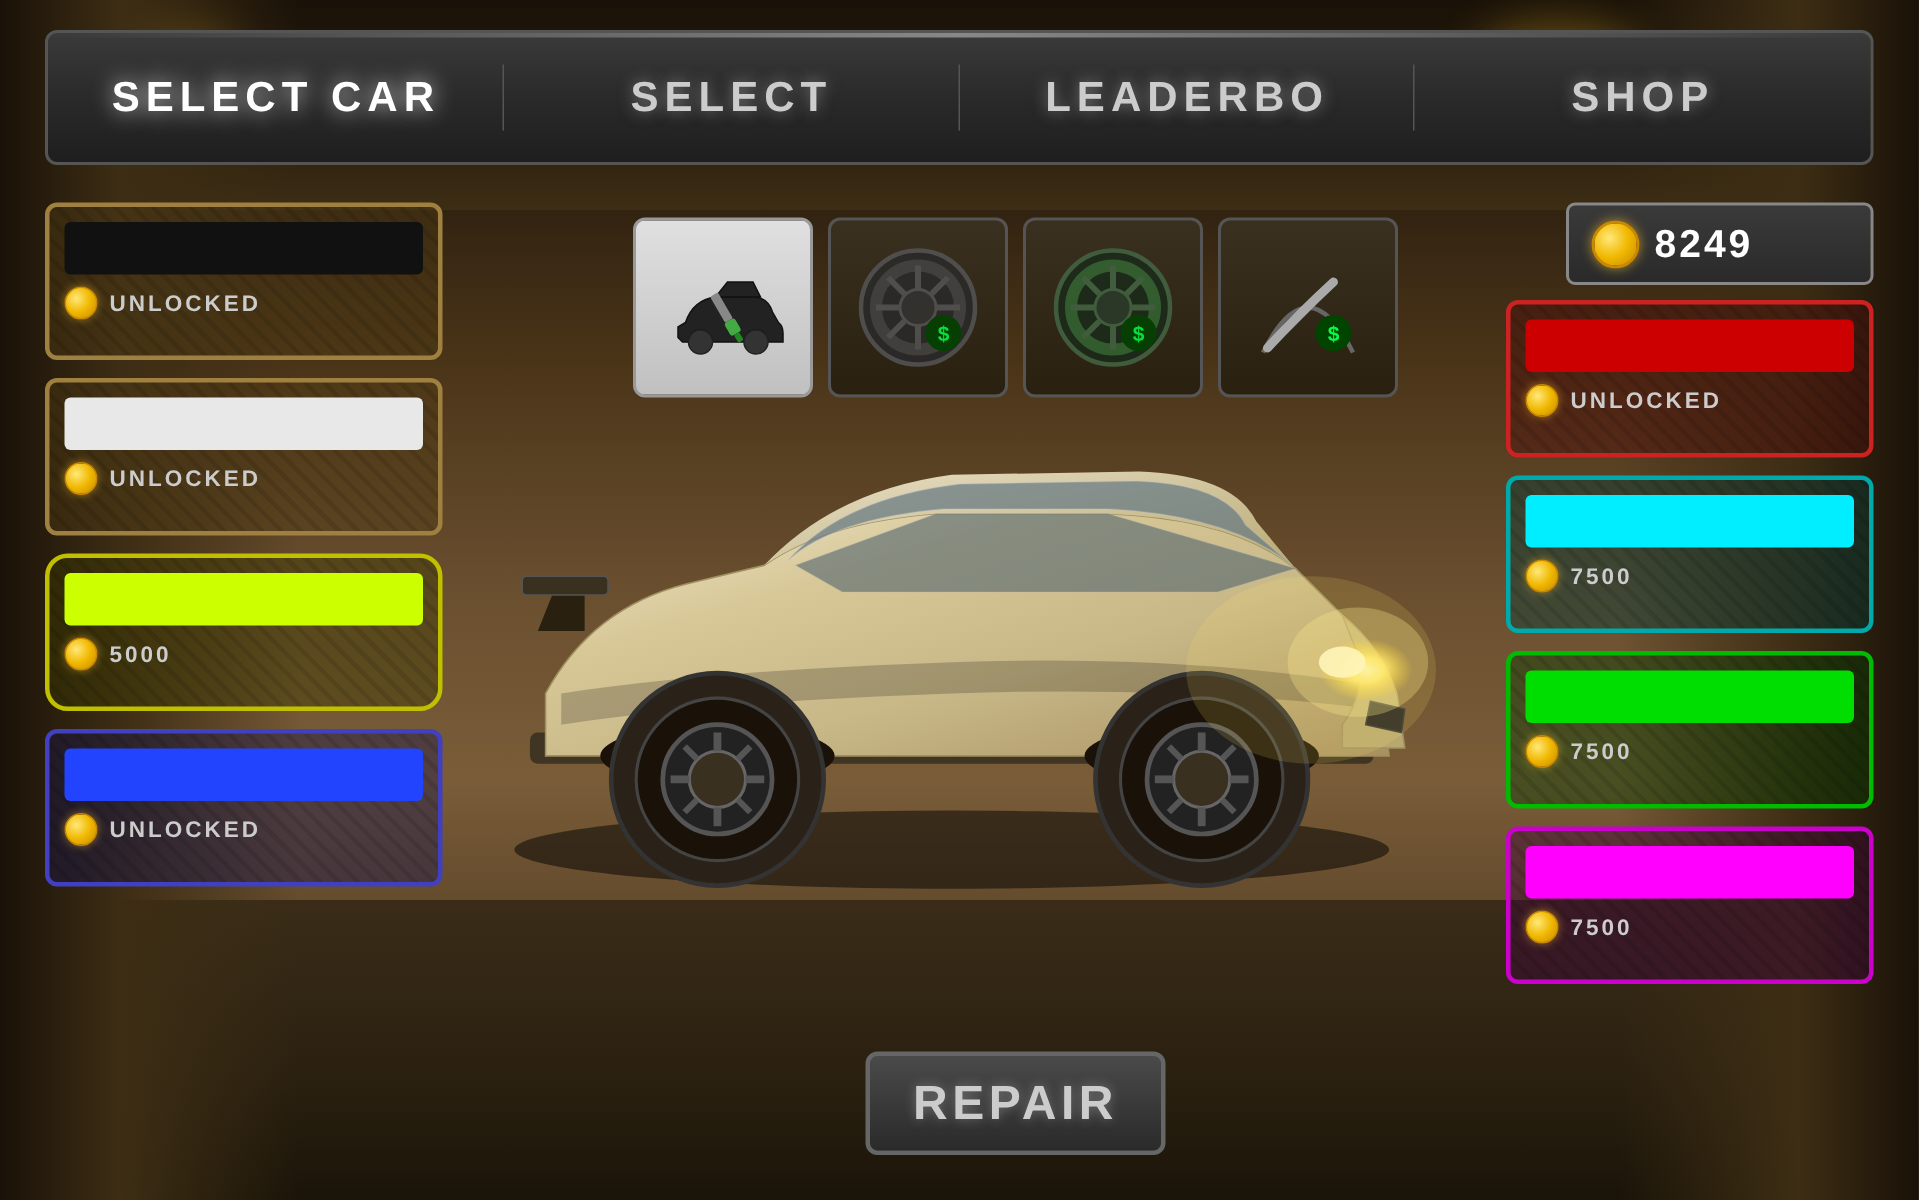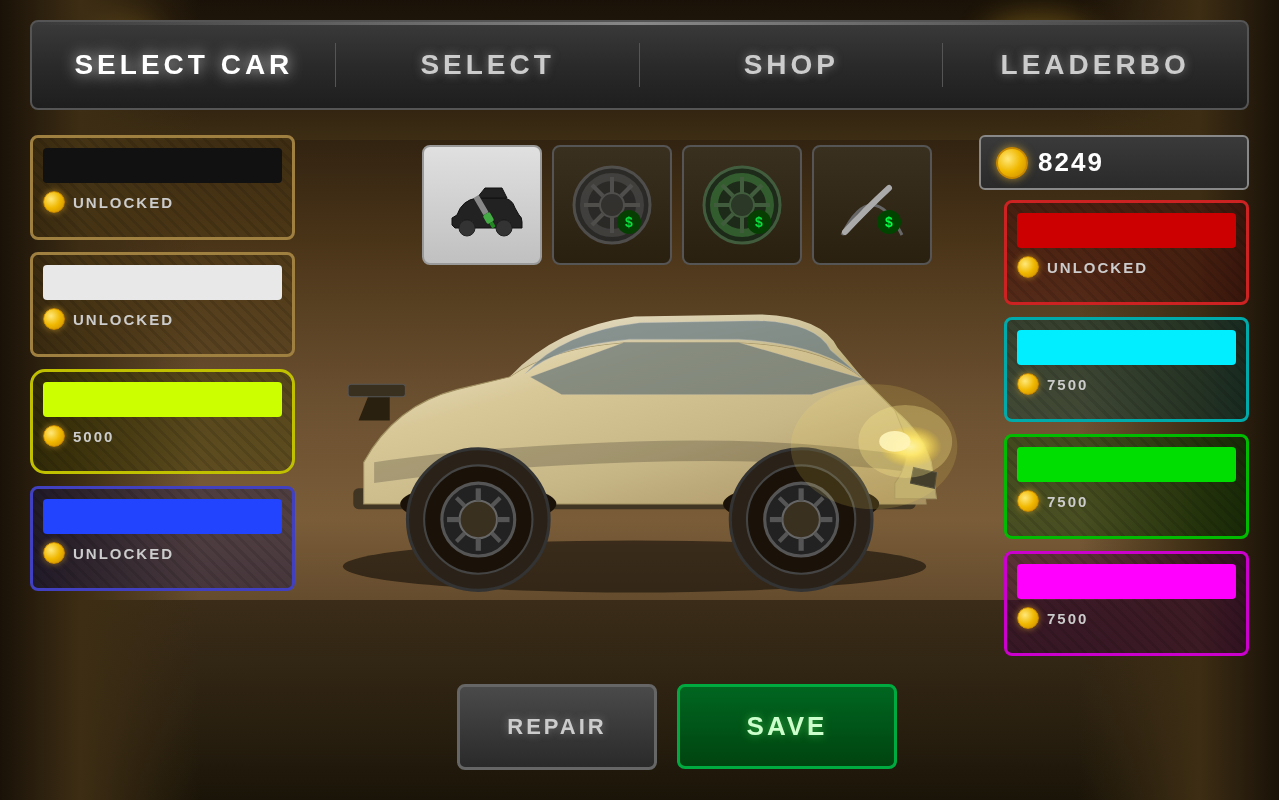--- a/index.html
+++ b/index.html
@@ -147,21 +147,21 @@
       height: 60%;
       width: 1px;
       background: #555;
     }
 
     
     #currency-display {
       position: absolute;
       top: 135px;
       right: 30px;
-      width: 270px;
+      width: 205px;
       height: 55px;
       background: linear-gradient(180deg, #3a3a3a 0%, #2a2a2a 100%);
       border: 2px solid #888;
       border-radius: 6px;
       display: flex;
       align-items: center;
       padding: 0 15px;
       gap: 10px;
       z-index: 10;
     }
@@ -376,25 +376,25 @@
       left: 370px;
       right: 295px;
       display: flex;
       gap: 20px;
       justify-content: center;
       z-index: 10;
     }
 
     .btn-repair {
       width: 200px;
-      height: 86px;
+      height: 69px;
       background: linear-gradient(180deg, #4a4a4a 0%, #2a2a2a 100%);
       border: 3px solid #666;
       border-radius: 8px;
-      font-size: 22px;
+      font-size: 32px;
       font-weight: bold;
       letter-spacing: 3px;
       color: #cccccc;
       cursor: pointer;
       display: flex;
       align-items: center;
       justify-content: center;
       text-shadow: 0 0 8px rgba(200,200,200,0.4);
     }
 
@@ -430,22 +430,22 @@
   <div class="ceiling"></div>
   <div class="light-left"></div>
   <div class="light-right"></div>
   <div class="floor"></div>
   <div class="wall-left"></div>
   <div class="wall-right"></div>
 
   <div id="nav-bar">
     <div class="nav-item active">SELECT CAR</div>
     <div class="nav-item">SELECT</div>
+    <div class="nav-item">LEADERBO</div>
     <div class="nav-item">SHOP</div>
-    <div class="nav-item">LEADERBO</div>
   </div>
 
   <div id="currency-display">
     <div class="coin-icon"></div>
     <span class="currency-value">8249</span>
   </div>
 
   <div id="custom-icons">
 
     <div class="custom-icon-box active">
@@ -733,16 +733,15 @@
       <line x1="531" y1="264" x2="523" y2="272" stroke="#555" stroke-width="4"></line>
       <line x1="497" y1="298" x2="489" y2="306" stroke="#555" stroke-width="4"></line>
 
       <ellipse cx="610" cy="210" rx="45" ry="35" fill="rgba(255,240,150,0.3)"></ellipse>
       <ellipse cx="580" cy="215" rx="80" ry="60" fill="rgba(255,230,100,0.15)"></ellipse>
     </svg>
   </div>
 
   <div id="bottom-buttons">
     <button class="btn-repair">REPAIR</button>
-    <button class="btn-save">SAVE</button>
   </div>
 
 </div>
 
 </body></html>

